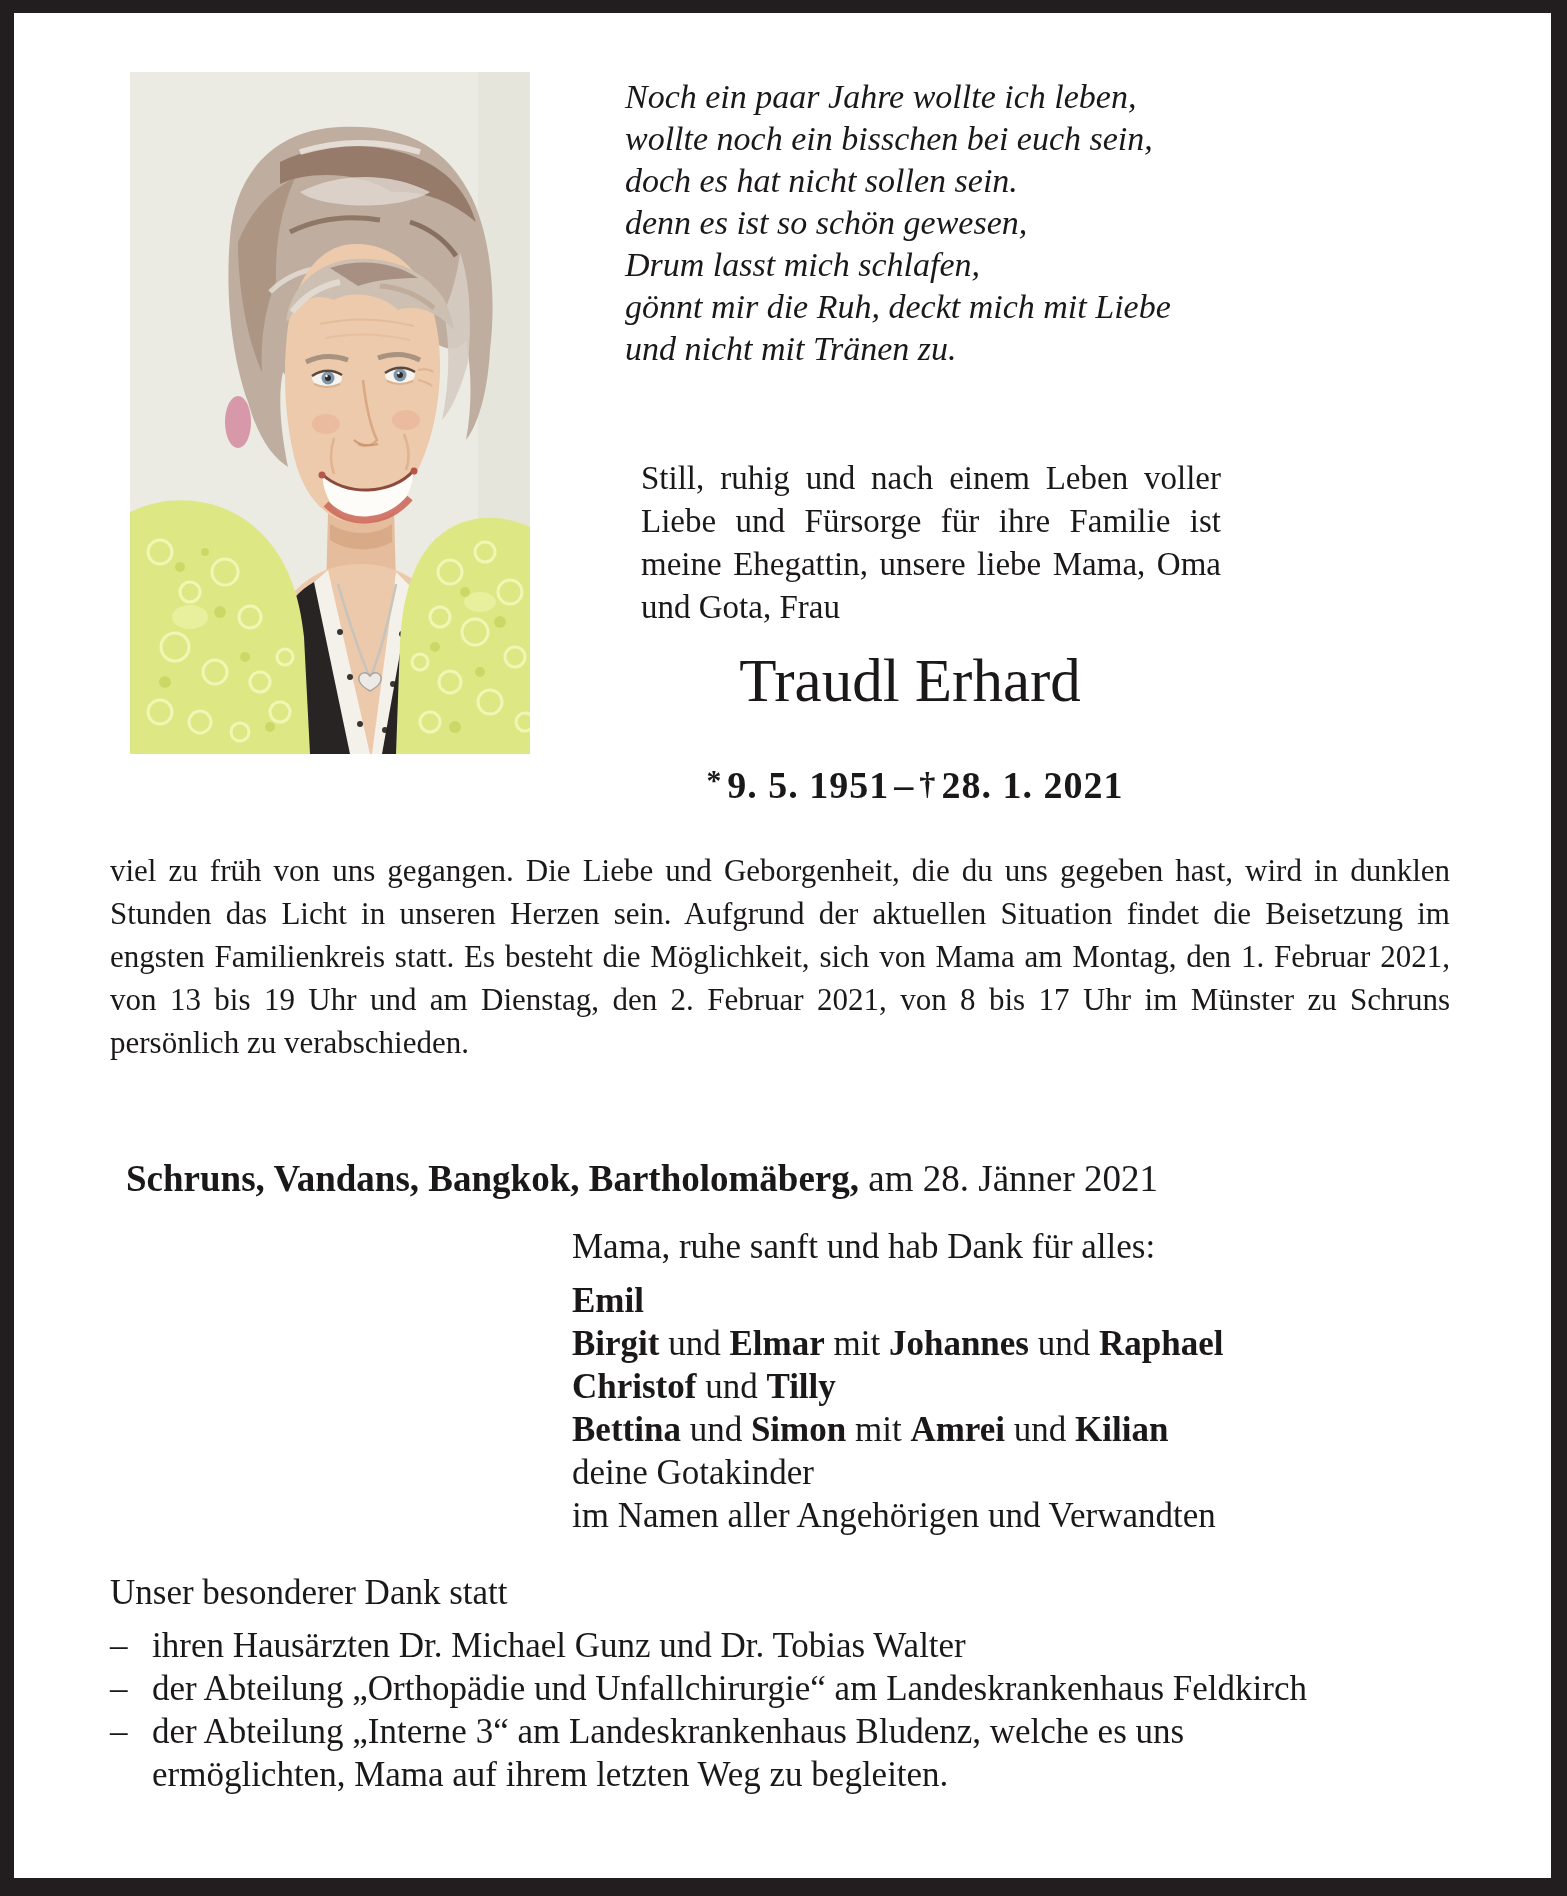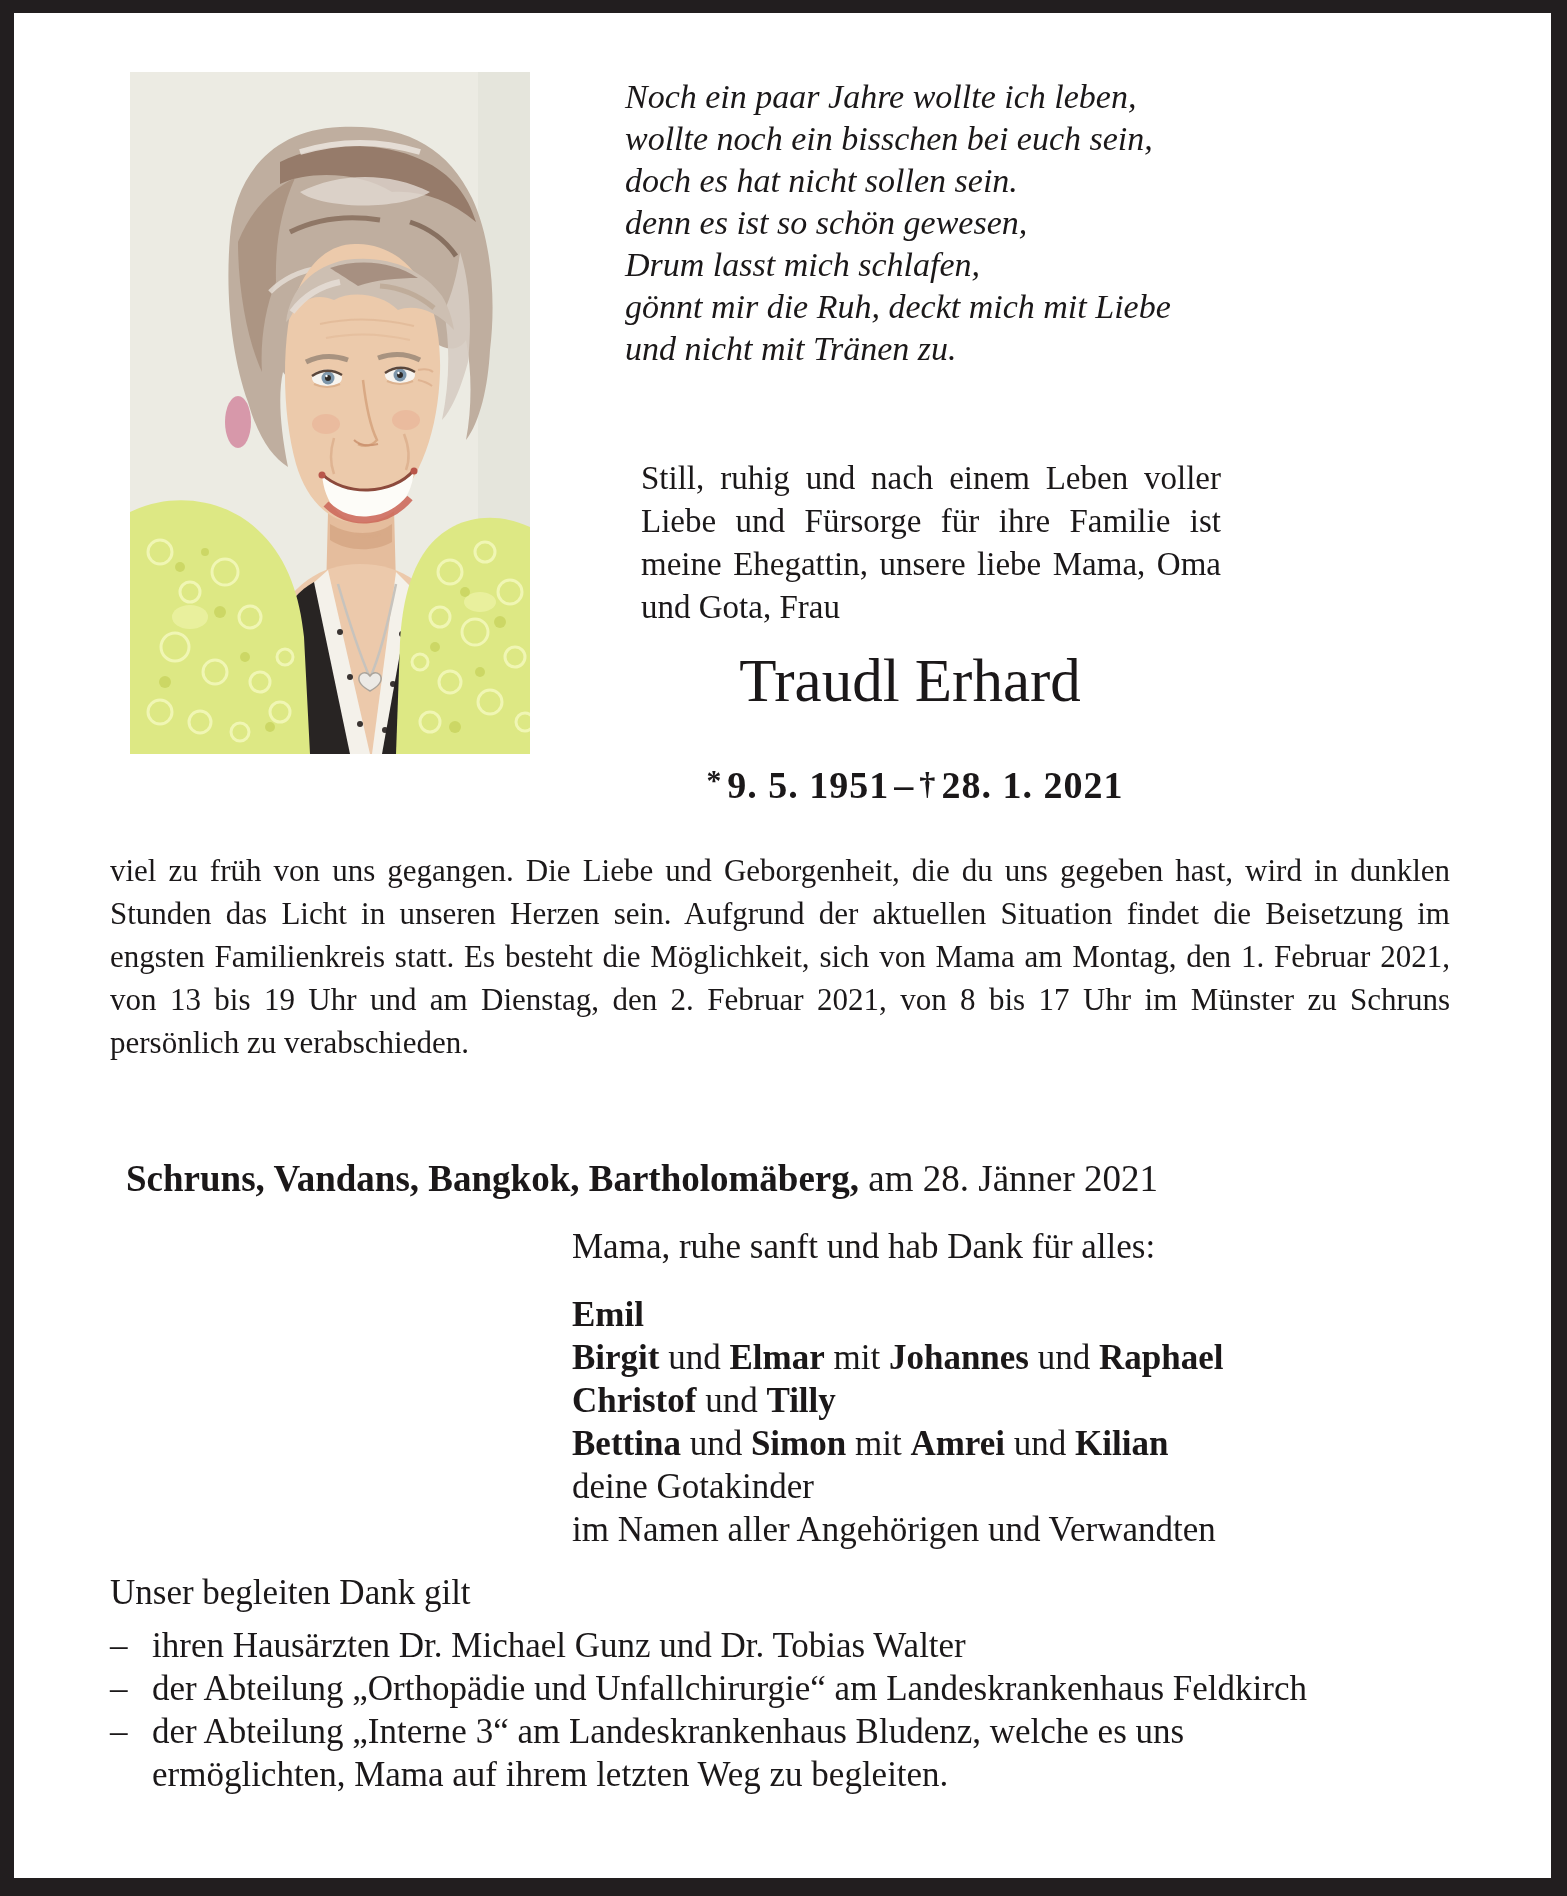--- a/index.html
+++ b/index.html
@@ -25,21 +25,21 @@
   .dates .sep{margin:0 5px}
   .dates .dagger{font-size:0.85em;vertical-align:0.12em;margin-right:5px}
 
   .bodytext{position:absolute;left:96px;top:836px;width:1340px;margin:0;
             font-size:31px;line-height:43px;text-align:justify;hyphens:none}
 
   .dateline{position:absolute;left:96px;top:1128px;margin:16px;font-size:37px;white-space:nowrap}
   .b{font-weight:700}
 
   .farewell{position:absolute;left:558px;top:1212px;font-size:35px;line-height:43px;white-space:nowrap}
-  .fw-intro{margin-bottom:25px}
+  .fw-intro{margin-bottom:11px}
 
   .thanks{position:absolute;left:96px;top:1558px;width:1270px;font-size:35px;line-height:43px}
   .thx-intro{margin-bottom:10px}
   .thx-item{position:relative;padding-left:42px}
   .dash{position:absolute;left:0;top:0}
 </style>
 </head>
 <body>
 
 <div class="sheet">
@@ -200,21 +200,21 @@
     <div class="fw-intro">Mama, ruhe sanft und hab Dank für alles:</div>
     <div class="fw-line"><span class="b">Emil</span></div>
     <div class="fw-line"><span class="b">Birgit</span><span> und </span><span class="b">Elmar</span><span> mit </span><span class="b">Johannes</span><span> und </span><span class="b">Raphael</span></div>
     <div class="fw-line"><span class="b">Christof</span><span> und </span><span class="b">Tilly</span></div>
     <div class="fw-line"><span class="b">Bettina</span><span> und </span><span class="b">Simon</span><span> mit </span><span class="b">Amrei</span><span> und </span><span class="b">Kilian</span></div>
     <div class="fw-line">deine Gotakinder</div>
     <div class="fw-line">im Namen aller Angehörigen und Verwandten</div>
   </div>
 
   <div class="thanks">
-    <div class="thx-intro">Unser begleiten Dank gilt</div>
+    <div class="thx-intro">Unser besonderer Dank statt</div>
     <div class="thx-item">
       <span class="dash">–</span><span class="thx-text">ihren Hausärzten Dr. Michael Gunz und Dr. Tobias Walter</span>
     </div>
     <div class="thx-item">
       <span class="dash">–</span><span class="thx-text">der Abteilung „Orthopädie und Unfallchirurgie“ am Landeskrankenhaus Feldkirch</span>
     </div>
     <div class="thx-item">
       <span class="dash">–</span><span class="thx-text">der Abteilung „Interne 3“ am Landeskrankenhaus Bludenz, welche es uns ermöglichten, Mama auf ihrem letzten Weg zu begleiten.</span>
     </div>
   </div>

